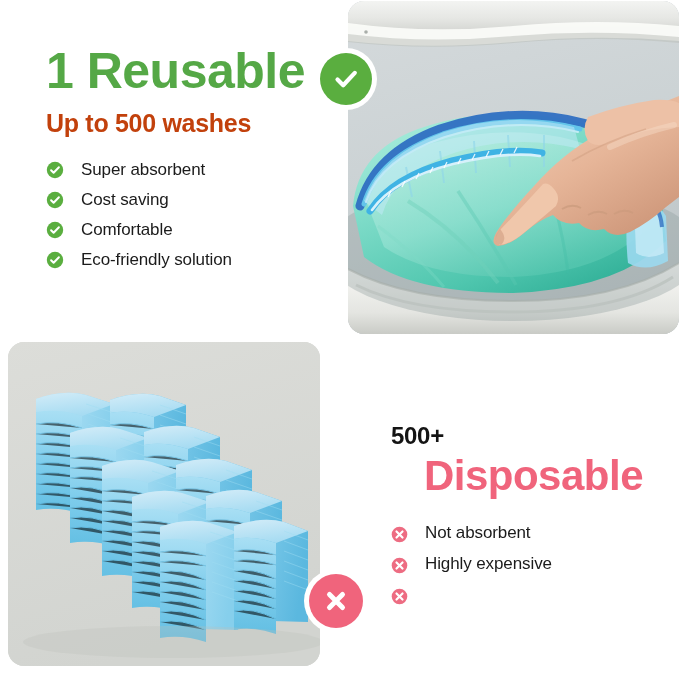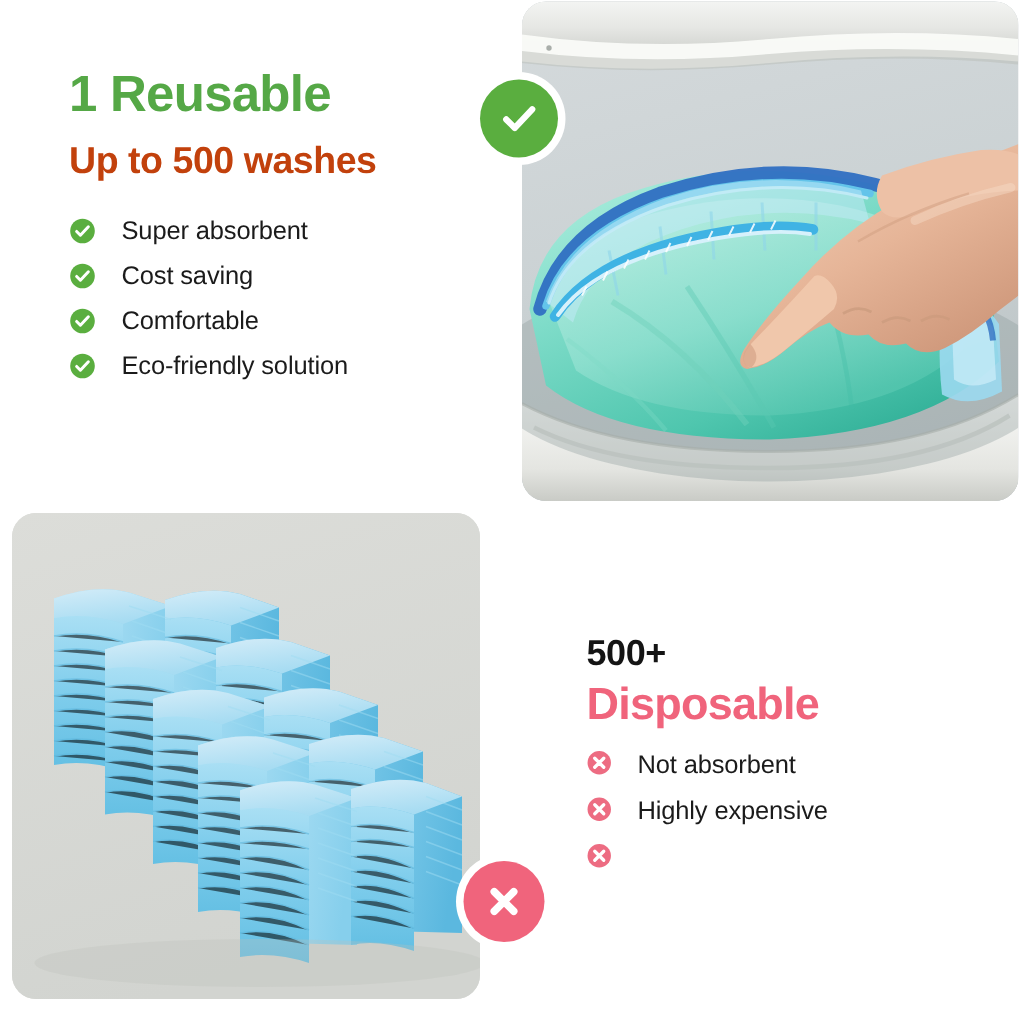--- a/index.html
+++ b/index.html
@@ -15,21 +15,21 @@
     background: #ffffff;
   }
 
   
   .panel-reusable-text {
     position: absolute;
     left: 46px; top: 46px;
     width: 300px;
   }
   .heading-reusable {
-    font-size: 34px;
+    font-size: 50px;
     font-weight: bold;
     color: #55A846;
     letter-spacing: -0.5px;
     line-height: 1.0;
     white-space: nowrap;
   }
   .subheading-reusable {
     margin-top: 13px;
     font-size: 25px;
     font-weight: bold;
@@ -69,34 +69,35 @@
   }
   .count-disposable {
     font-size: 24px;
     font-weight: bold;
     color: #141414;
     letter-spacing: -0.3px;
     line-height: 1.0;
   }
   .heading-disposable {
     margin-top: 6px;
-    font-size: 30px;
+    font-size: 42px;
     font-weight: bold;
     color: #F0647C;
     letter-spacing: -0.5px;
     line-height: 1.05;
     white-space: nowrap;
+    text-align: center;
   }
   .drawback-list {
     margin-top: 14px;
     list-style: none;
   }
   .drawback-list li {
     display: flex;
-    align-items: flex-start;
+    align-items: flex-end;
     height: 31px;
   }
   .drawback-list .bullet-ico {
     width: 17px; height: 17px;
     flex: 0 0 17px;
     margin-right: 17px;
     display: block;
   }
   .drawback-list .feat-label {
     font-size: 17px;

